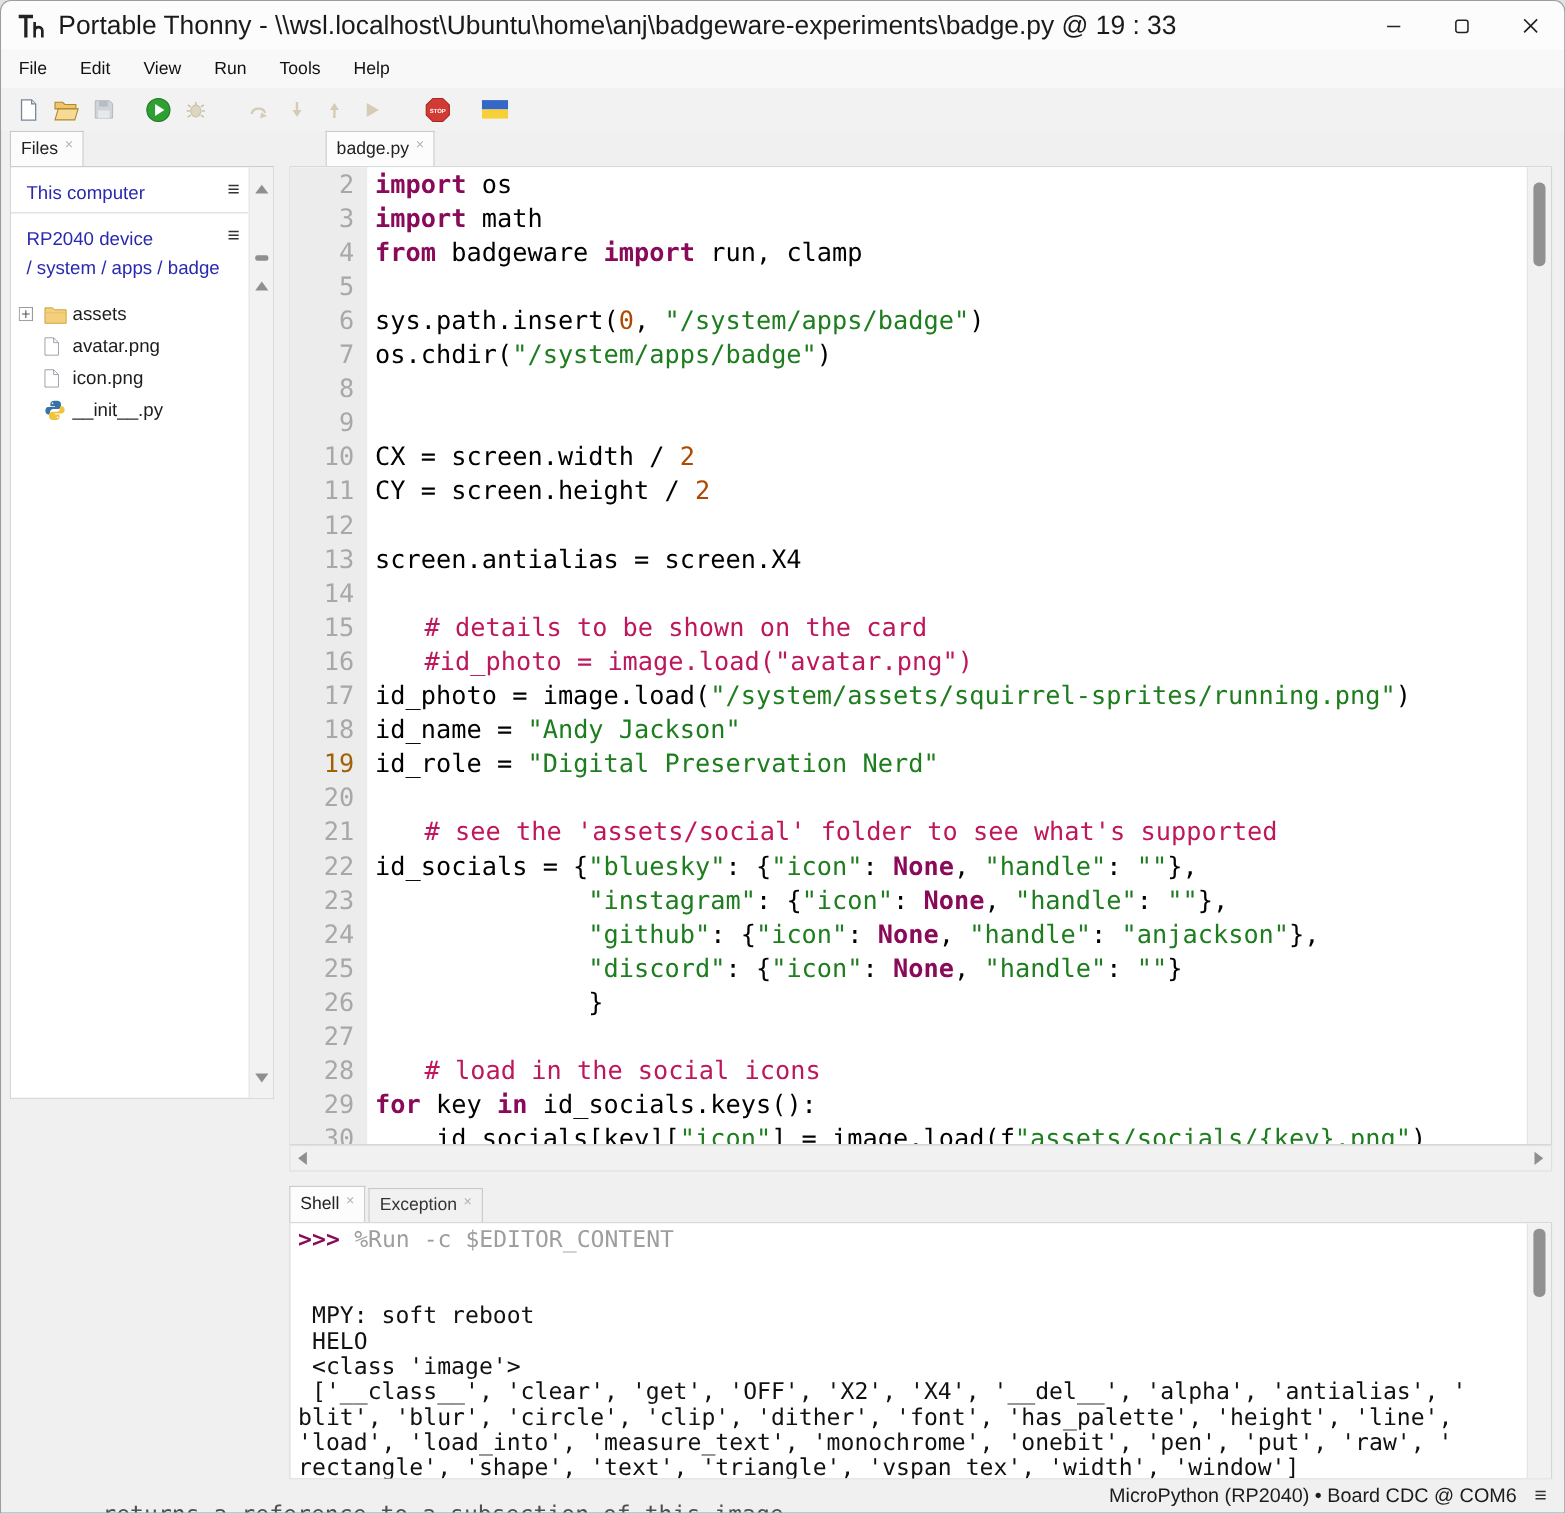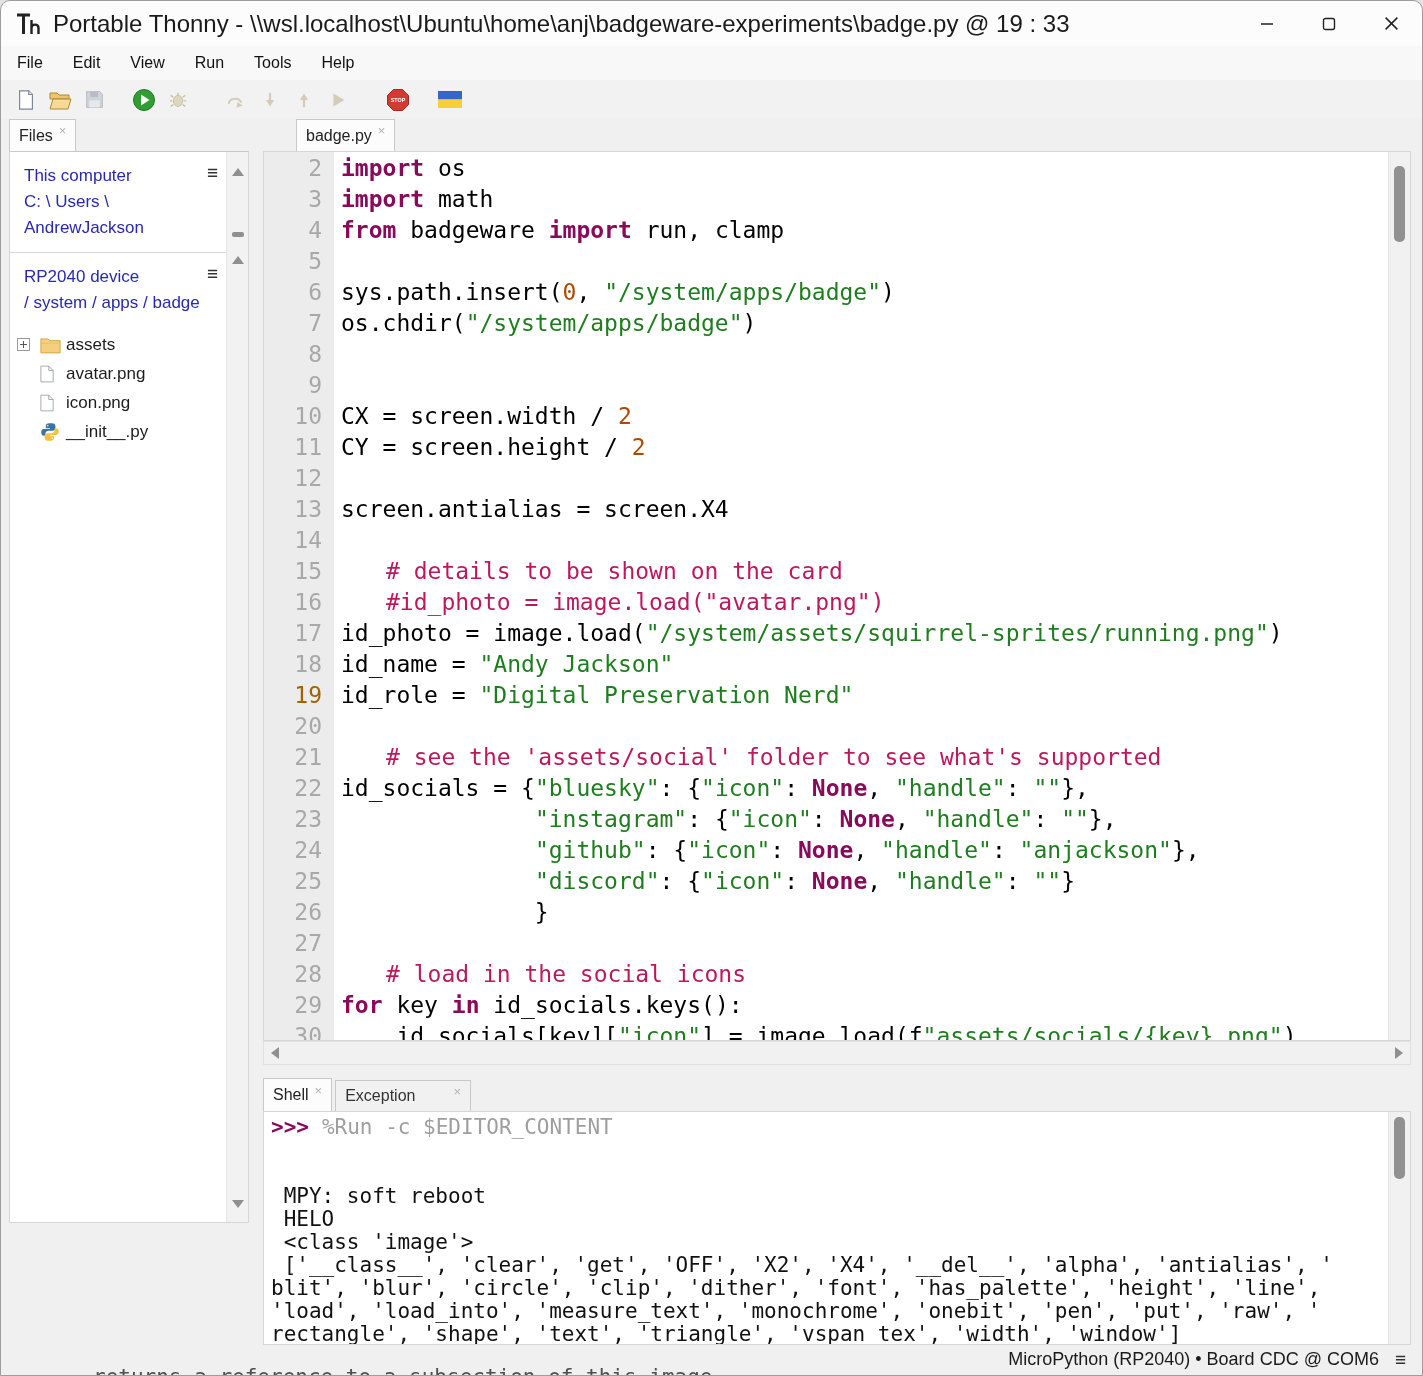--- a/index.html
+++ b/index.html
@@ -19,28 +19,28 @@
   .menu-item{font-size:16px;color:#111;padding:2px 2px;cursor:default;}
   
   .toolbar{position:absolute;left:0;top:79px;width:100%;height:39px;background:#f2f2f2;
            display:flex;align-items:center;padding-left:12px;gap:8px;}
   .tb-btn{width:26px;height:26px;display:flex;align-items:center;justify-content:center;}
   .tb-gap1{margin-left:16px;} .tb-gap2{margin-left:24px;} .tb-gap3{margin-left:26px;} .tb-gap4{margin-left:18px;}
   
   .tabbar{position:absolute;display:flex;align-items:flex-end;gap:3px;}
   .tab{background:#fcfcfc;border:1px solid #c8c8c8;border-bottom:none;height:32px;
        display:inline-flex;align-items:center;padding:0 9px;font-size:16px;color:#222;}
-  .tab.inactive{background:#f1f1f1;height:30px;color:#333;gap:32px;}
+  .tab.inactive{background:#f1f1f1;height:30px;color:#333;}
   .tab-x{color:#b3b3b3;font-size:13px;margin-left:6px;position:relative;top:-5px;}
   .files-tabbar{left:8px;top:118px;height:32px;}
   .editor-tabbar{left:262px;top:118px;height:32px;padding-left:33px;}
   .shell-tabbar{left:262px;top:1077px;height:33px;}
   .shell-tabbar .tab{height:33px;} .shell-tabbar .tab.inactive{height:31px;}
   
-  .files-panel{position:absolute;left:8px;top:150px;width:240px;height:1072px;background:#fff;
+  .files-panel{position:absolute;left:8px;top:150px;width:240px;height:848px;background:#fff;
                border:1px solid #d6d6d6;border-top-color:#c8c8c8;}
   .fp-content{position:absolute;left:0;top:0;right:22px;bottom:0;overflow:hidden;}
   .fp-head{display:flex;justify-content:space-between;align-items:flex-start;
            padding:11px 8px 0 14px;font-size:17px;color:#2929b0;line-height:25px;}
   .hamburger{color:#333;font-size:19px;line-height:19px;}
   .fp-path{padding:1px 8px 6px 14px;font-size:17px;color:#2929b0;line-height:26px;}
   .fp-divider{border-top:1px solid #d8d8d8;margin:5px 0 0 0;}
   .fp-tree{padding-top:8px;}
   .tree-row{display:flex;align-items:center;height:29px;padding-left:7px;font-size:17px;color:#1c1c1c;}
   .expander{width:23px;display:flex;align-items:center;}
@@ -206,24 +206,20 @@
       <span>Files</span>
       <span class="tab-x">×</span>
     </div>
   </div>
 
   <div class="files-panel">
     <div class="fp-content">
       <div class="fp-head">
         <span>This computer</span>
         <span class="hamburger">≡</span>
-      </div>
-      <div class="fp-path">
-        <div>C: \ Users \</div>
-        <div>AndrewJackson</div>
       </div>
       <div class="fp-divider"></div>
       <div class="fp-head">
         <span>RP2040 device</span>
         <span class="hamburger">≡</span>
       </div>
       <div class="fp-path">
         <div>/ system / apps / badge</div>
       </div>
       <div class="fp-tree">

